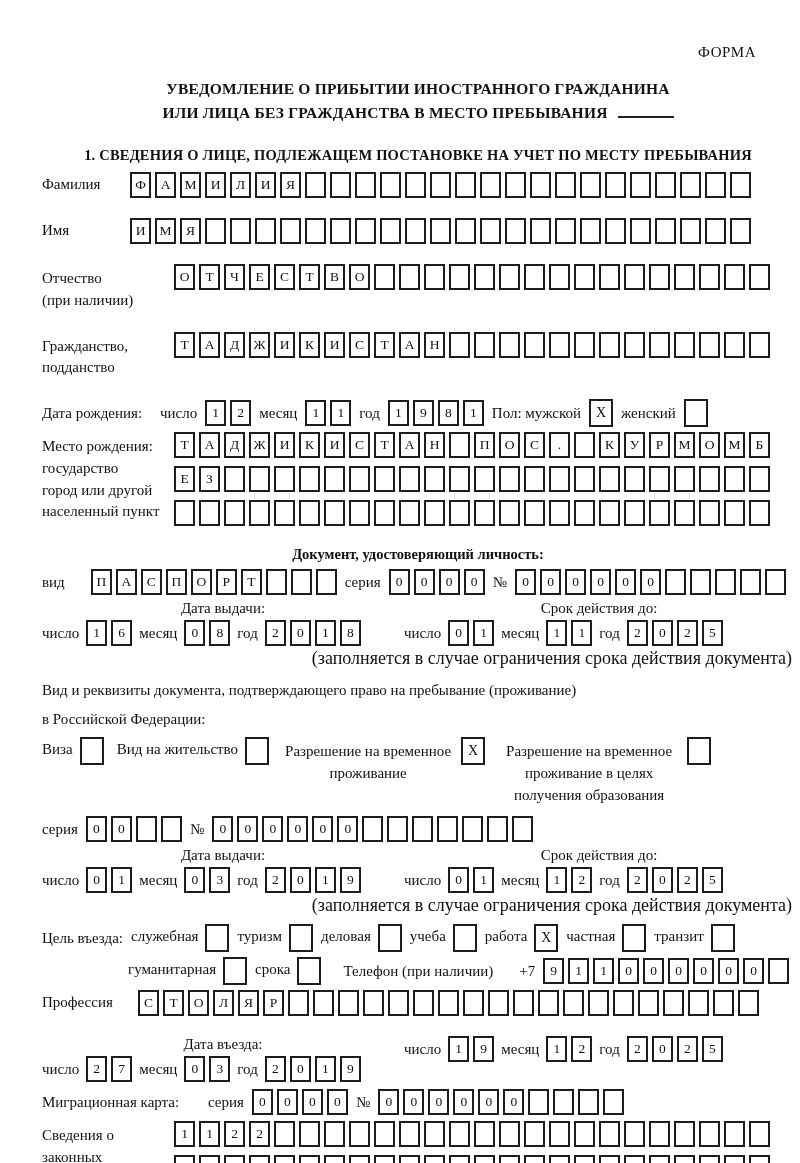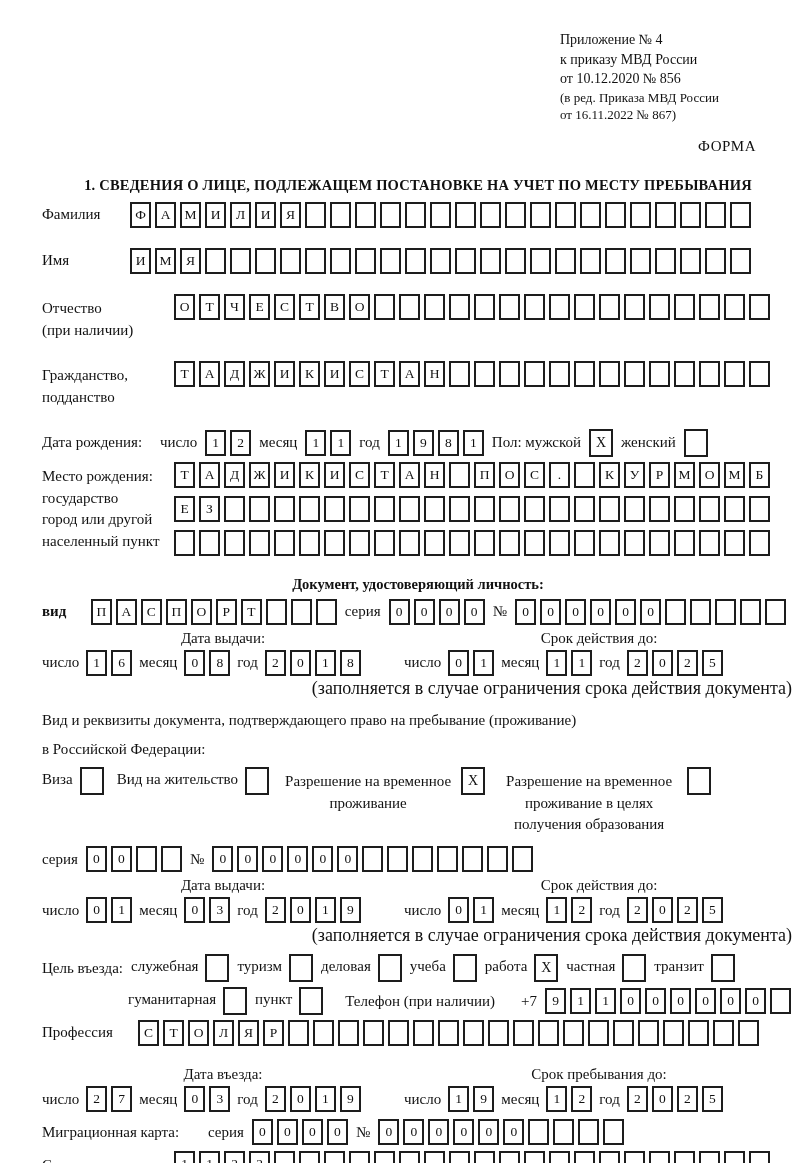--- a/index.html
+++ b/index.html
@@ -61,30 +61,27 @@
   .options-row{display:flex;align-items:flex-start;margin:4px 0 10px 0;}
   .options-row > .opt{margin-right:13px;}
 
   .indent{margin-left:86px;}
 </style>
 </head>
 <body>
 
 <div class="page">
 
-  <div class="annex">
-    <div>Приложение № 4</div>
-    <div>к приказу МВД России</div>
-    <div>от 10.12.2020 № 856</div>
-    <div class="annex-note">(в ред. Приказа МВД России</div>
-    <div class="annex-note">от 16.11.2022 № 867)</div>
-  </div>
 
   <div class="forma">ФОРМА</div>
 
+  <div class="title">
+    <div>УВЕДОМЛЕНИЕ О ПРИБЫТИИ ИНОСТРАННОГО ГРАЖДАНИНА</div>
+    <div><span>ИЛИ ЛИЦА БЕЗ ГРАЖДАНСТВА В МЕСТО ПРЕБЫВАНИЯ</span><span class="uline"></span></div>
+  </div>
 
   <div class="sect">1. СВЕДЕНИЯ О ЛИЦЕ, ПОДЛЕЖАЩЕМ ПОСТАНОВКЕ НА УЧЕТ ПО МЕСТУ ПРЕБЫВАНИЯ</div>
 
   <div class="row">
     <span class="lbl w88">Фамилия</span>
     <span class="cells">
         <span class="cell">Ф</span>
         <span class="cell">А</span>
         <span class="cell">М</span>
         <span class="cell">И</span>
@@ -323,21 +320,21 @@
           <span class="cell"></span>
           <span class="cell"></span>
           <span class="cell"></span>
         </span>
     </div>
   </div>
 
   <div class="doc-head">Документ, удостоверяющий личность:</div>
 
   <div class="irow">
-    <span class="inl" style="width:48px;font-weight:bold;">вид</span>
+    <span class="inl" style="width:48px;">вид</span>
     <span class="cells">
         <span class="cell">П</span>
         <span class="cell">А</span>
         <span class="cell">С</span>
         <span class="cell">П</span>
         <span class="cell">О</span>
         <span class="cell">Р</span>
         <span class="cell">Т</span>
         <span class="cell"></span>
         <span class="cell"></span>
@@ -565,21 +562,21 @@
   </div>
 
   <div class="irow indent">
     <span class="opt">
         <span class="opt-label">гуманитарная</span>
         <span class="cells check">
           <span class="cell"></span>
         </span>
       </span>
     <span class="opt">
-        <span class="opt-label">пункт</span>
+        <span class="opt-label">срока</span>
         <span class="cells check">
           <span class="cell"></span>
         </span>
       </span>
     <span class="inl" style="margin-left:14px;">Телефон (при наличии)</span>
     <span class="inl" style="margin-left:18px;">+7</span>
     <span class="cells">
         <span class="cell">9</span>
         <span class="cell">1</span>
         <span class="cell">1</span>
@@ -641,21 +638,20 @@
         <span>год</span>
         <span class="cells">
             <span class="cell">2</span>
             <span class="cell">0</span>
             <span class="cell">1</span>
             <span class="cell">9</span>
           </span>
       </div>
     </div>
     <div class="col-right">
-      <div class="col-heading">Срок пребывания до:</div>
       <div class="dgroup">
         <span>число</span>
         <span class="cells">
             <span class="cell">1</span>
             <span class="cell">9</span>
           </span>
         <span>месяц</span>
         <span class="cells">
             <span class="cell">1</span>
             <span class="cell">2</span>

